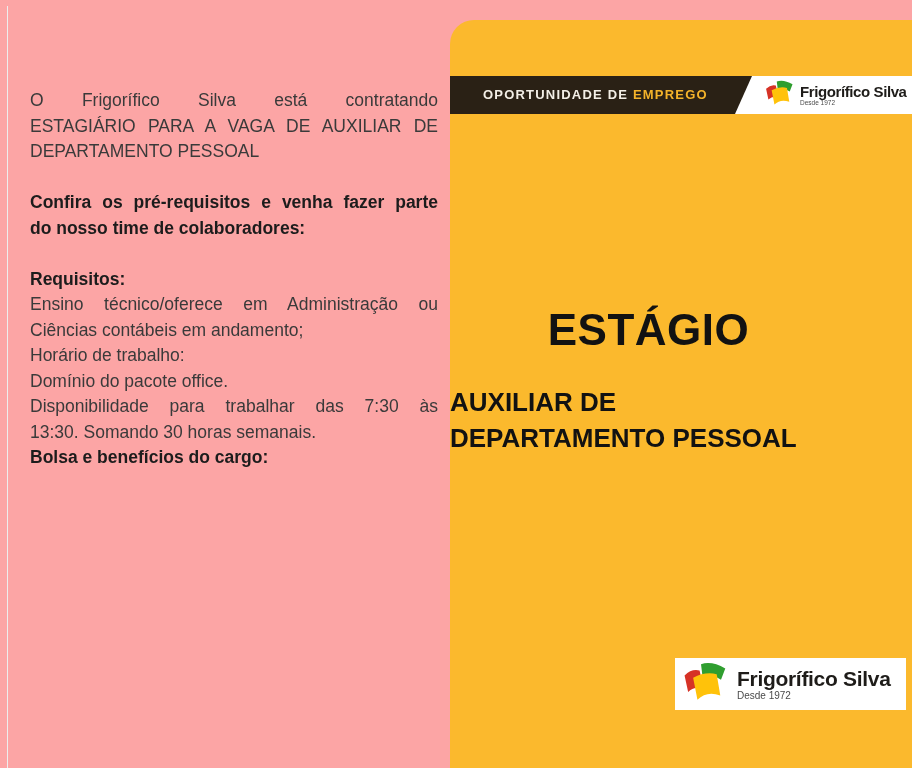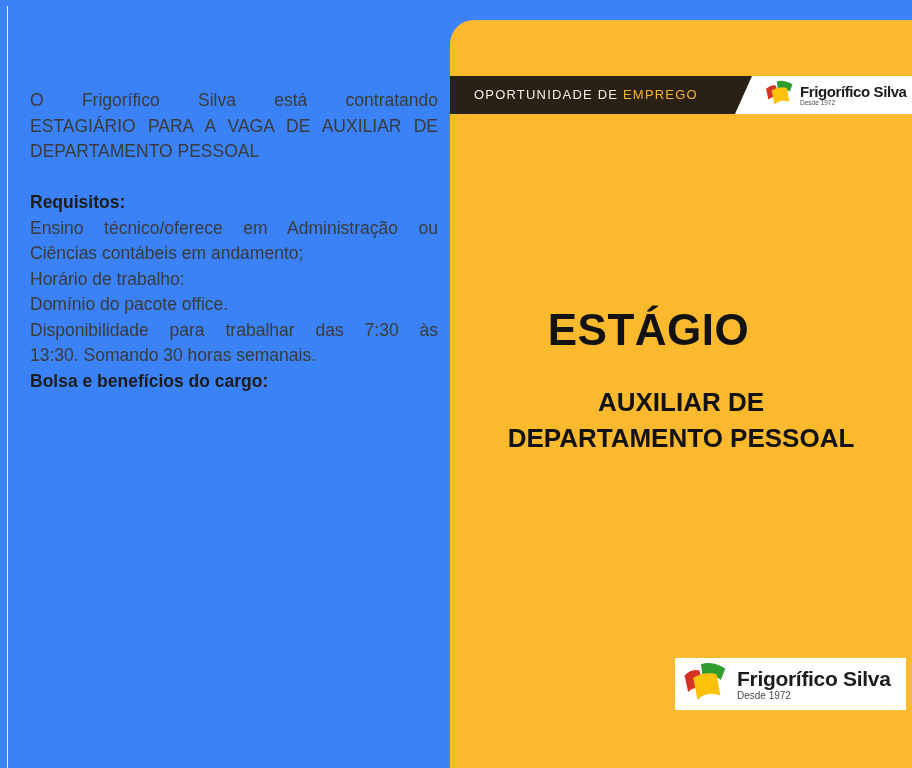--- a/index.html
+++ b/index.html
@@ -10,42 +10,42 @@
     --title_text:#121212;
     --body_text:#3A3A3A;
     --heading_text:#1C1C1C;
     --logo_text:#1E1C19;
     --flag_red:#D63226;
     --flag_green:#2F9E2F;
     --flag_yellow:#FFC20A;
   }
   html,body{margin:0;padding:0;background:#fff;}
   .page{
-    position:relative;width:912px;height:768px;background:#3b82f6;
+    position:relative;width:912px;height:768px;background:#fca5a5;
     font-family:"Liberation Sans","DejaVu Sans",sans-serif;overflow:hidden;
   }
   .page-edge-line{position:absolute;left:7px;top:6px;bottom:0;width:1px;background:#ededed;}
 
   
   .left-col{position:absolute;left:30px;top:88px;width:408px;color:var(--body_text);
     font-size:17.5px;line-height:25.5px;}
   .para{margin:0 0 25.5px 0;}
   .para:last-child{margin-bottom:0;}
   .line{text-align:left;white-space:pre-wrap;}
   .line.stretch{text-align:justify;text-align-last:justify;}
   .line.bold{font-weight:bold;color:var(--heading_text);}
 
   
   .card{position:absolute;left:450px;top:20px;width:462px;height:748px;
     background:var(--card_bg);border-radius:24px 0 0 0;}
 
   
   .banner{position:absolute;left:0;top:56px;width:462px;height:38px;background:var(--banner_bg);}
-  .banner-label{position:absolute;left:24px;top:0;height:30px;line-height:38px;
-    font-size:13px;font-weight:normal;letter-spacing:1.2px;color:var(--banner_text);white-space:nowrap;}
+  .banner-label{position:absolute;left:33px;top:0;height:30px;line-height:38px;
+    font-size:13px;font-weight:bold;letter-spacing:1.2px;color:var(--banner_text);white-space:nowrap;}
   .banner-label .hl{color:var(--banner_highlight);}
   .banner-wedge{position:absolute;right:0;top:0;width:177px;height:38px;background:#ffffff;
     clip-path:polygon(17px 0,100% 0,100% 100%,0 100%);
     display:flex;align-items:center;padding-left:30px;box-sizing:border-box;}
 
   
   .logo{display:flex;align-items:center;}
   .logo-textwrap{display:inline-block;}
   .logo-name{font-weight:bold;color:var(--logo_text);white-space:nowrap;line-height:1;}
   .logo-tagline{text-align:left;color:#4a4a4a;line-height:1;}
@@ -54,39 +54,43 @@
   .logo-top .logo-tagline{font-size:6.5px;margin-top:1px;}
   .logo-top .logo-icon{margin-right:5px;}
   .logo-bottom .logo-icon svg{width:46px;height:40px;}
   .logo-bottom .logo-name{font-size:21px;letter-spacing:-0.3px;}
   .logo-bottom .logo-tagline{font-size:10px;margin-top:2px;}
   .logo-bottom .logo-icon{margin-right:8px;}
 
   
   .card-title{position:absolute;left:0;top:285px;width:397px;text-align:center;
     font-size:44px;font-weight:bold;letter-spacing:0.5px;color:var(--title_text);}
-  .card-subtitle{position:absolute;left:0;top:364px;width:462px;text-align:center;
+  .card-subtitle{position:absolute;left:0;top:364px;width:462px;text-align:left;
     font-size:26px;font-weight:bold;line-height:36px;color:var(--title_text);}
 
   
   .logo-plate{position:absolute;right:6px;bottom:58px;width:231px;height:52px;background:#ffffff;
     display:flex;align-items:center;padding-left:8px;box-sizing:border-box;}
 </style>
 </head>
 <body>
 
 <div class="page">
 
   <div class="page-edge-line"></div>
 
   <div class="left-col" id="left-col">
       <div class="para">
         <div class="line stretch">O Frigorífico Silva está contratando</div>
         <div class="line stretch">ESTAGIÁRIO PARA A VAGA DE AUXILIAR DE</div>
         <div class="line">DEPARTAMENTO PESSOAL</div>
+      </div>
+      <div class="para">
+        <div class="line bold stretch">Confira os pré-requisitos e venha fazer parte</div>
+        <div class="line bold">do nosso time de colaboradores:</div>
       </div>
       <div class="para">
         <div class="line bold">Requisitos:</div>
         <div class="line stretch">Ensino técnico/oferece em Administração ou</div>
         <div class="line">Ciências contábeis em andamento;</div>
         <div class="line">Horário de trabalho:</div>
         <div class="line">Domínio do pacote office.</div>
         <div class="line stretch">Disponibilidade para trabalhar das 7:30 às</div>
         <div class="line">13:30. Somando 30 horas semanais.</div>
         <div class="line bold">Bolsa e benefícios do cargo:</div>

